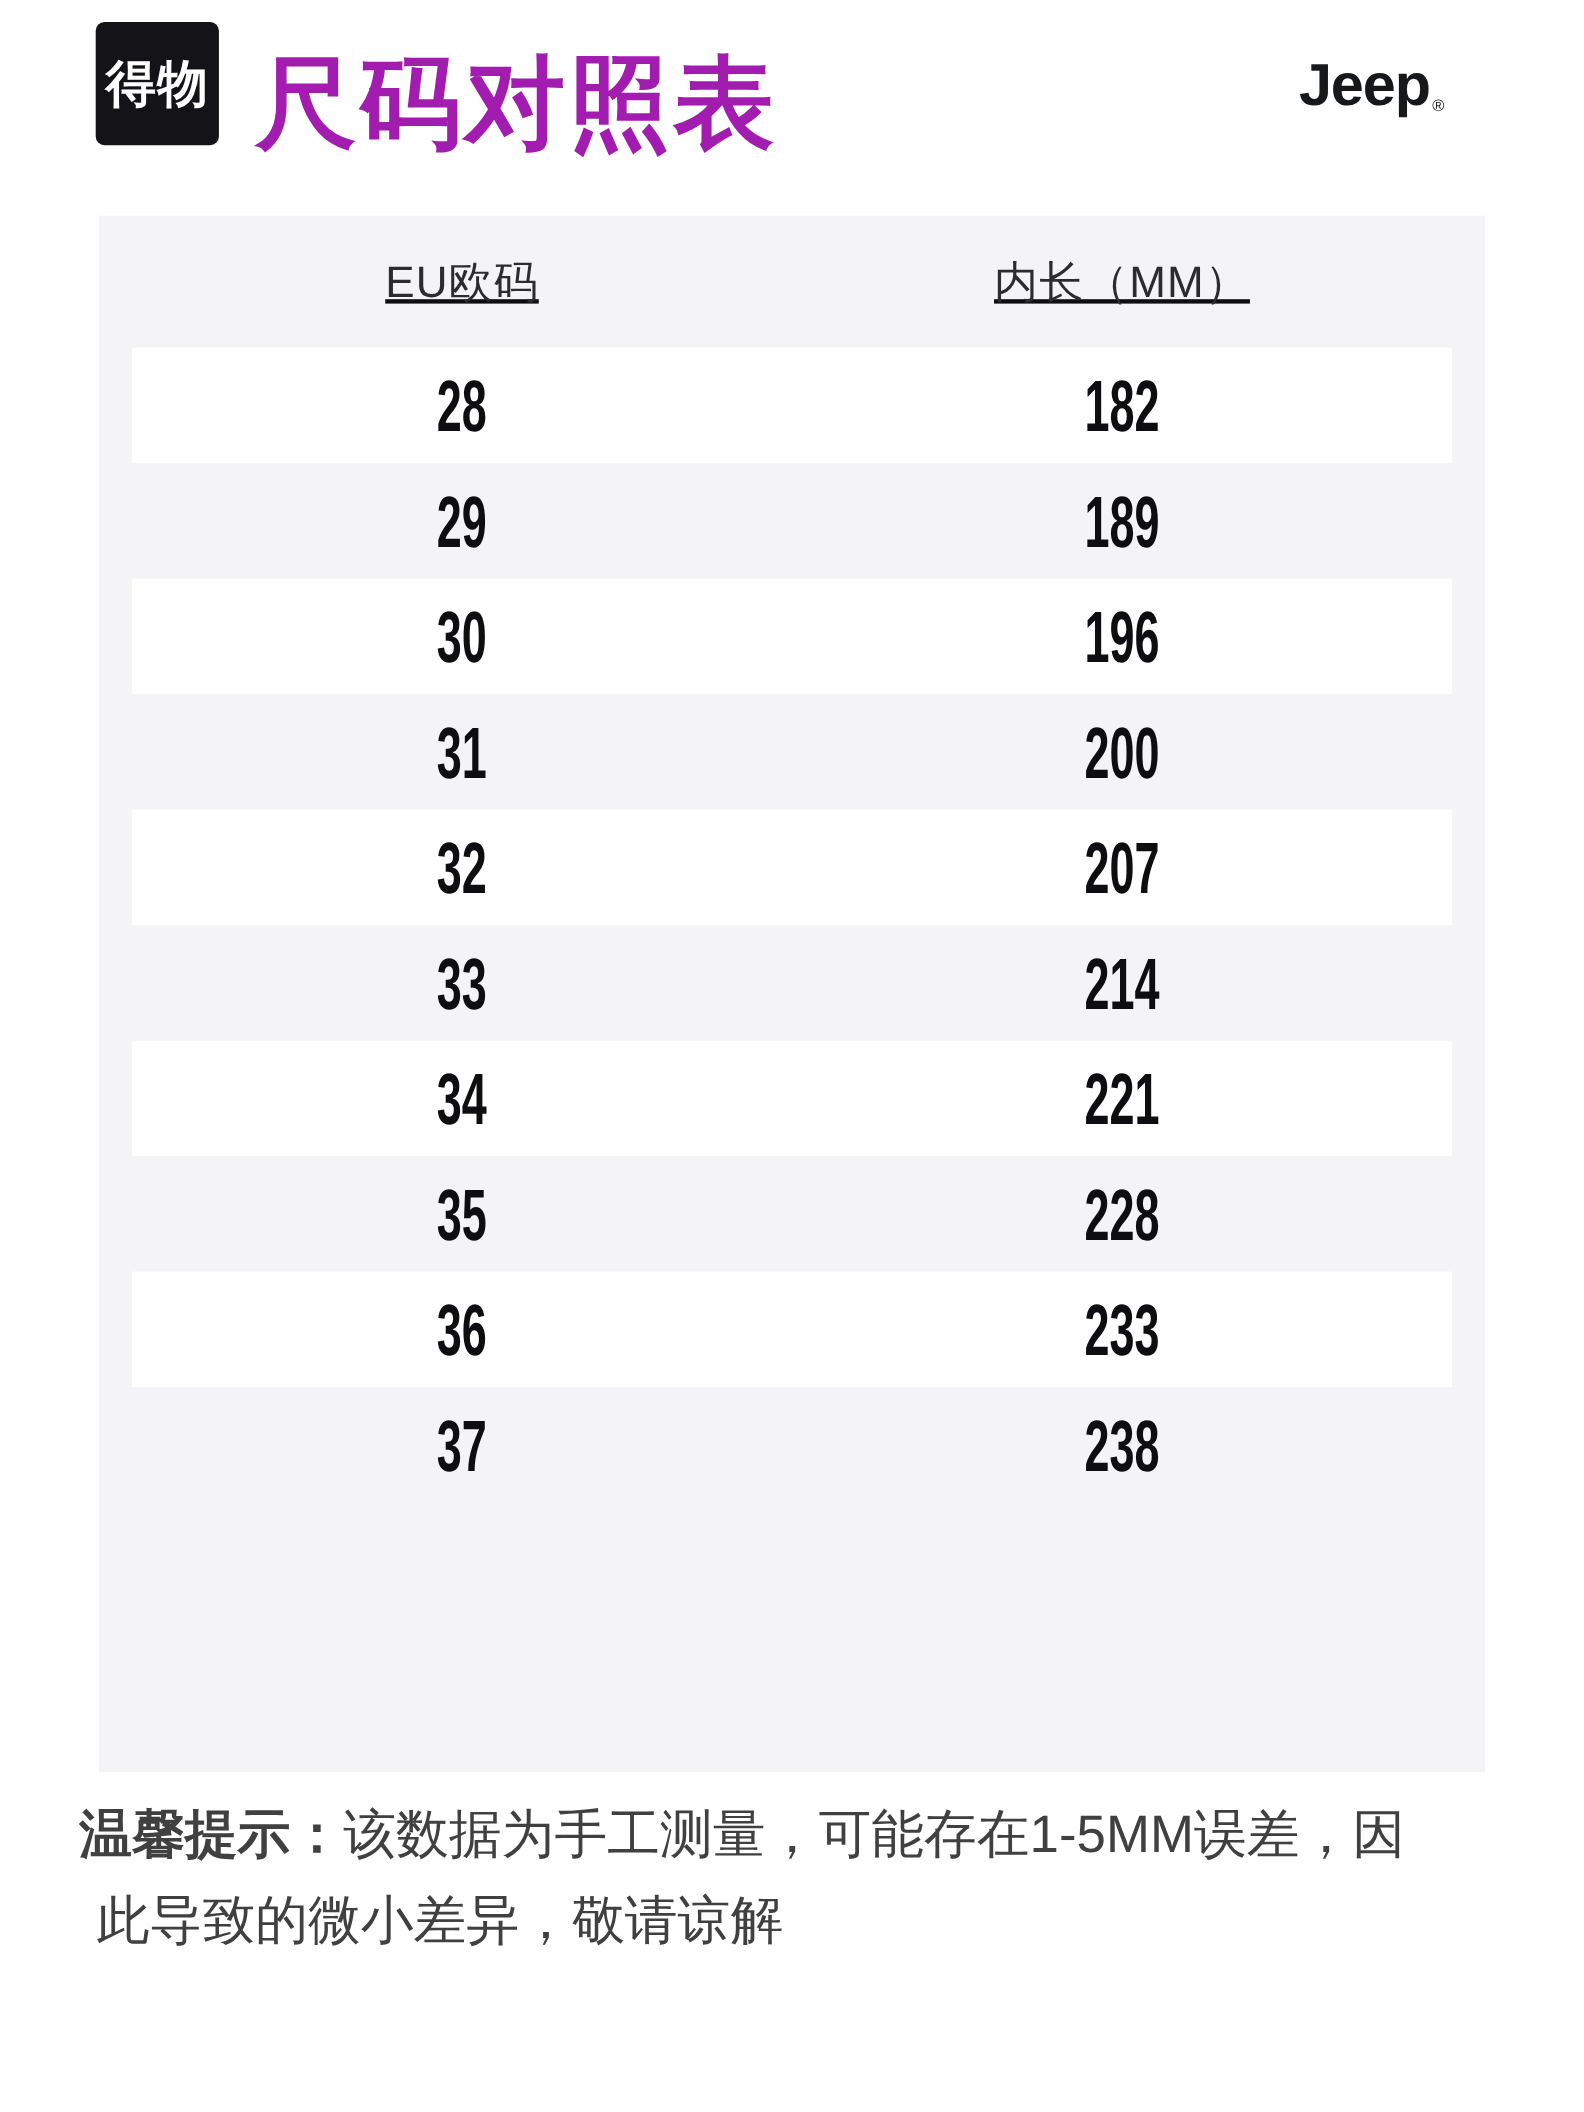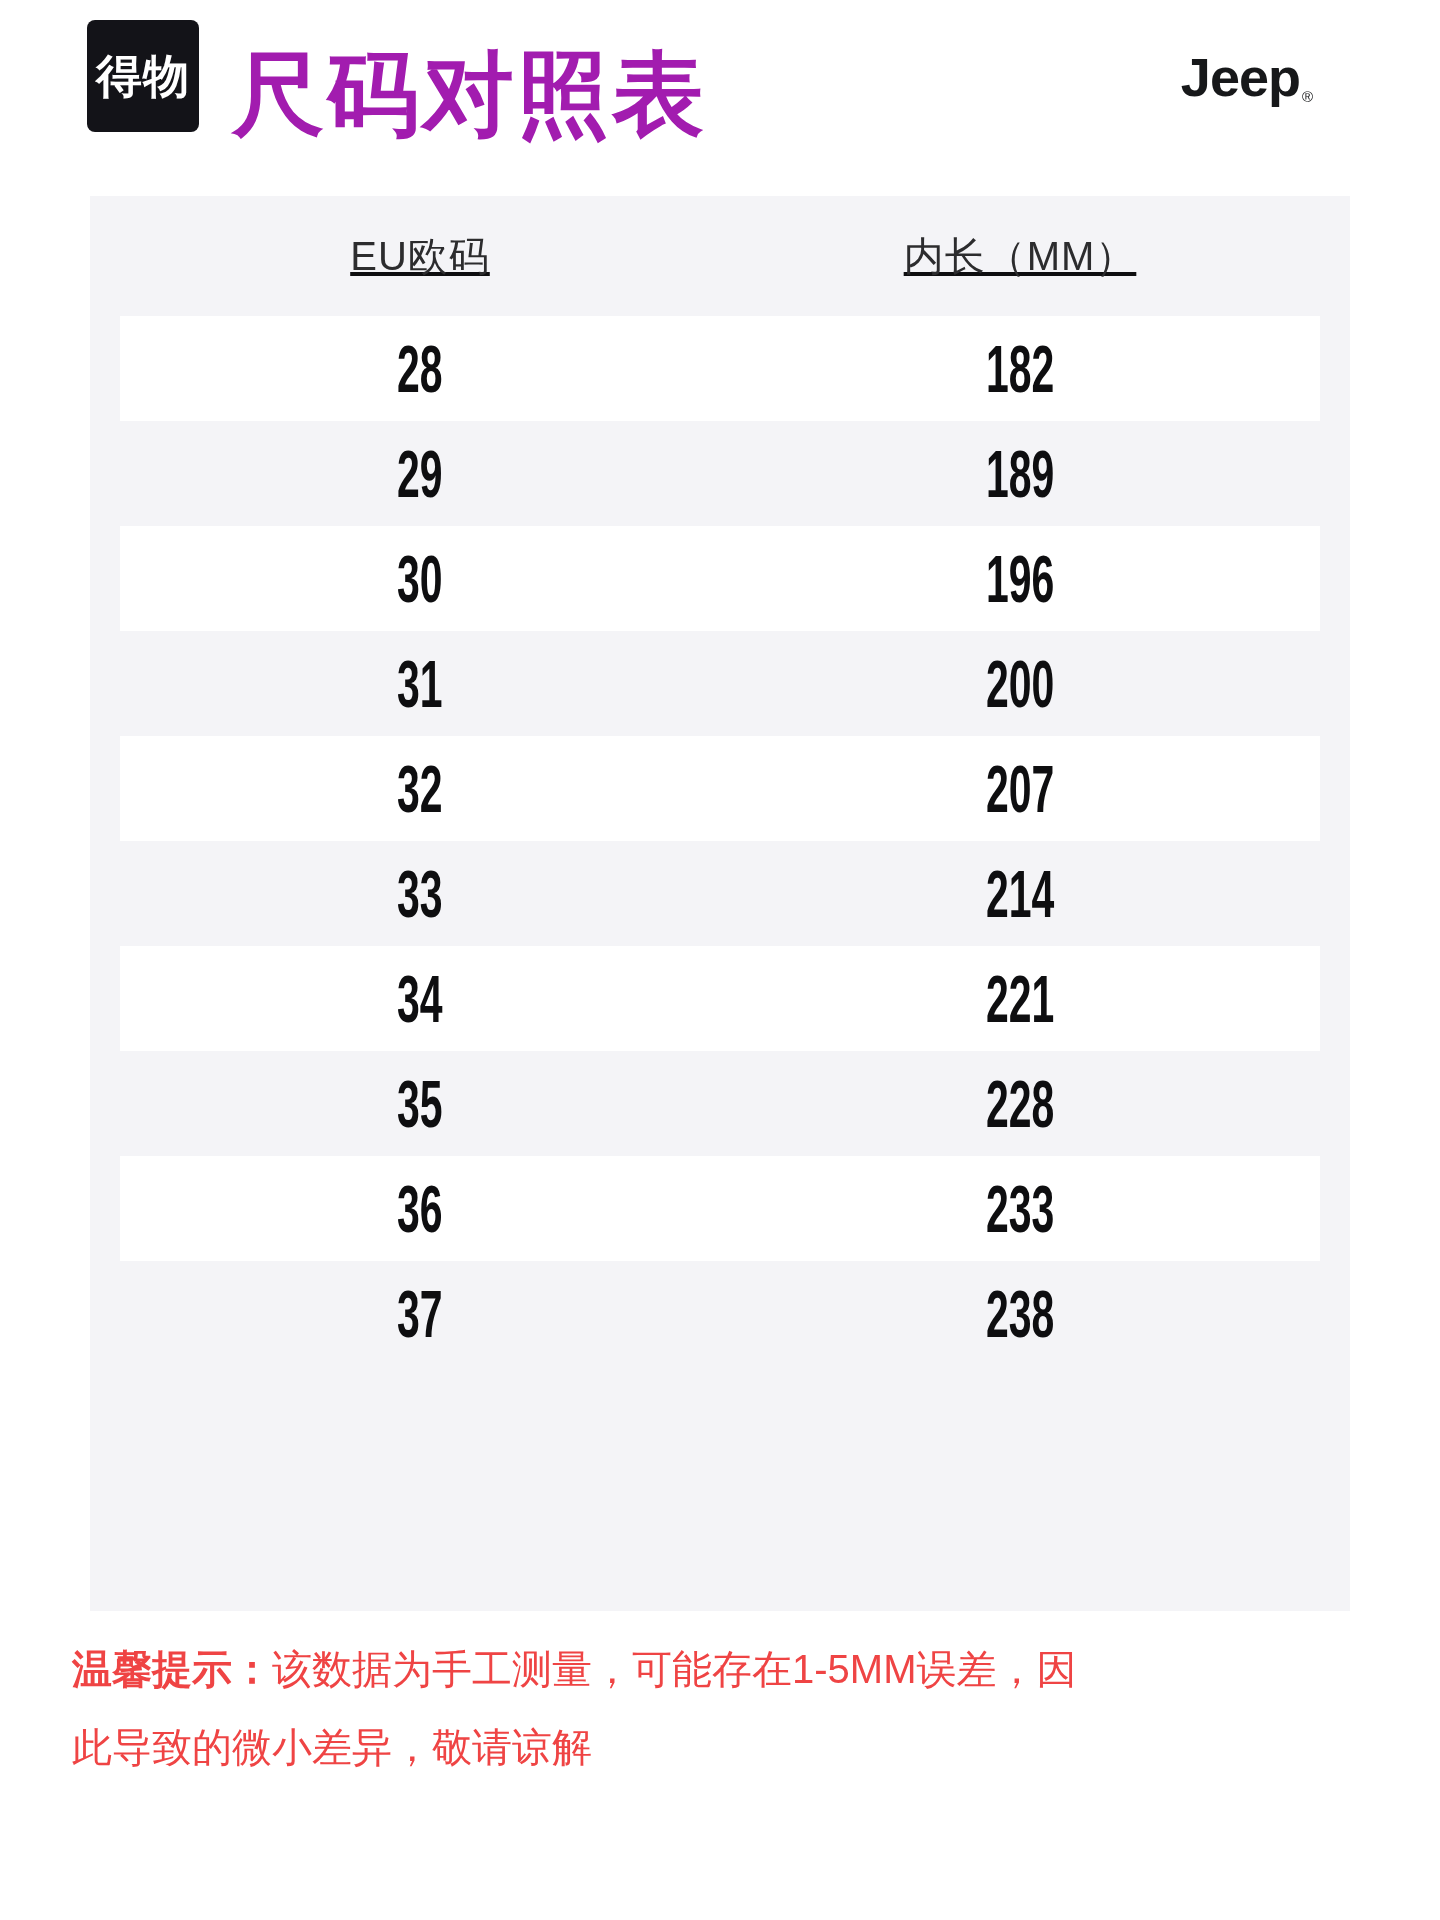--- a/index.html
+++ b/index.html
@@ -97,26 +97,26 @@
     font-size:66px;
     font-weight:700;
     color:var(--text-primary);
     transform:scaleX(0.62);
     transform-origin:center center;
     letter-spacing:0px;
   }
   
   .footnote{
     position:absolute; left:72px; right:60px; top:1630px;
-    font-size:40px;
+    font-size:48px;
     line-height:78px;
-    color:#ef4444;
+    color:#404040;
   }
   .footnote .fn-label{font-weight:700;}
-  .footnote .fn-line2{display:block;}
+  .footnote .fn-line2{display:block;margin-left:16px;}
 </style>
 </head>
 <body>
 
 <div class="app-logo">
   <span class="app-logo-text">得物</span>
 </div>
 <div class="page-title">尺码对照表</div>
 <div class="brand-logo"><span>Jeep</span><span class="brand-reg">®</span></div>
 

